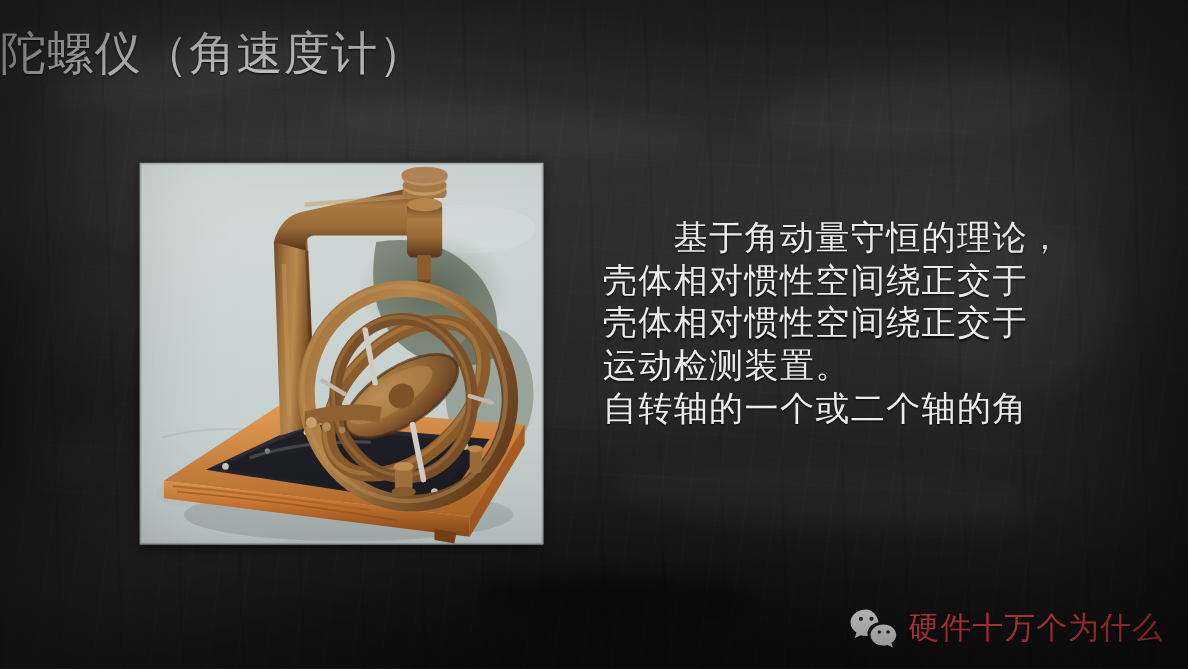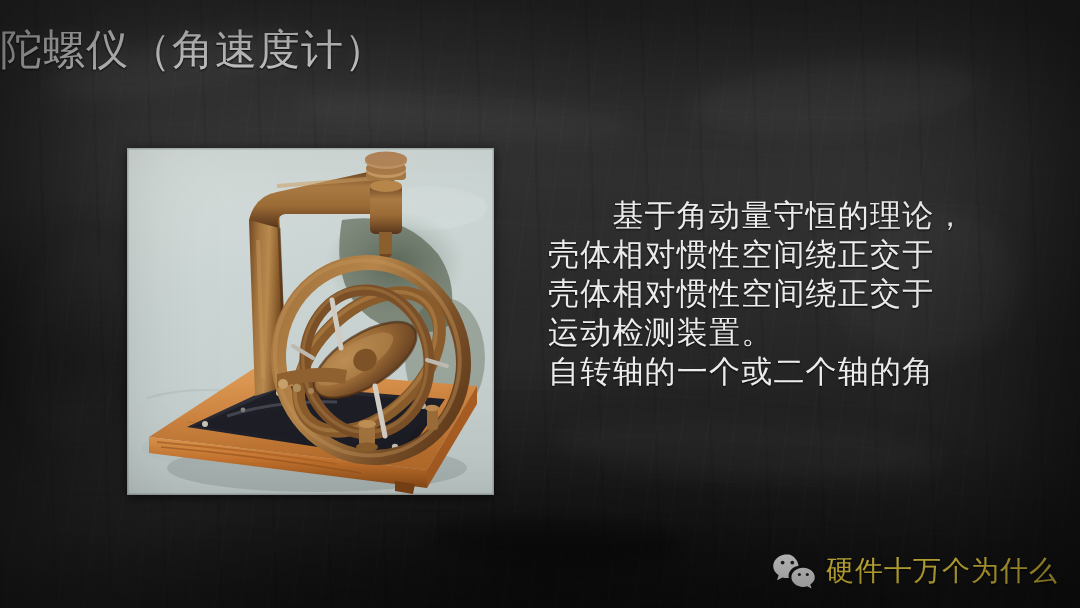--- a/index.html
+++ b/index.html
@@ -99,21 +99,21 @@
   
   .brand {
     position: absolute;
     right: 22px;
     bottom: 18px;
     display: flex;
     align-items: center;
     gap: 10px;
   }
   .brand-name {
-    color: #fde047;
+    color: #ef4444;
     font-size: 28px;
     letter-spacing: 1px;
     text-shadow: 0 1px 2px rgba(0,0,0,0.85);
     font-family: "Liberation Serif", "DejaVu Serif", serif;
   }
   .wechat-icon { display: block; }
 </style>
 </head>
 <body>
 

